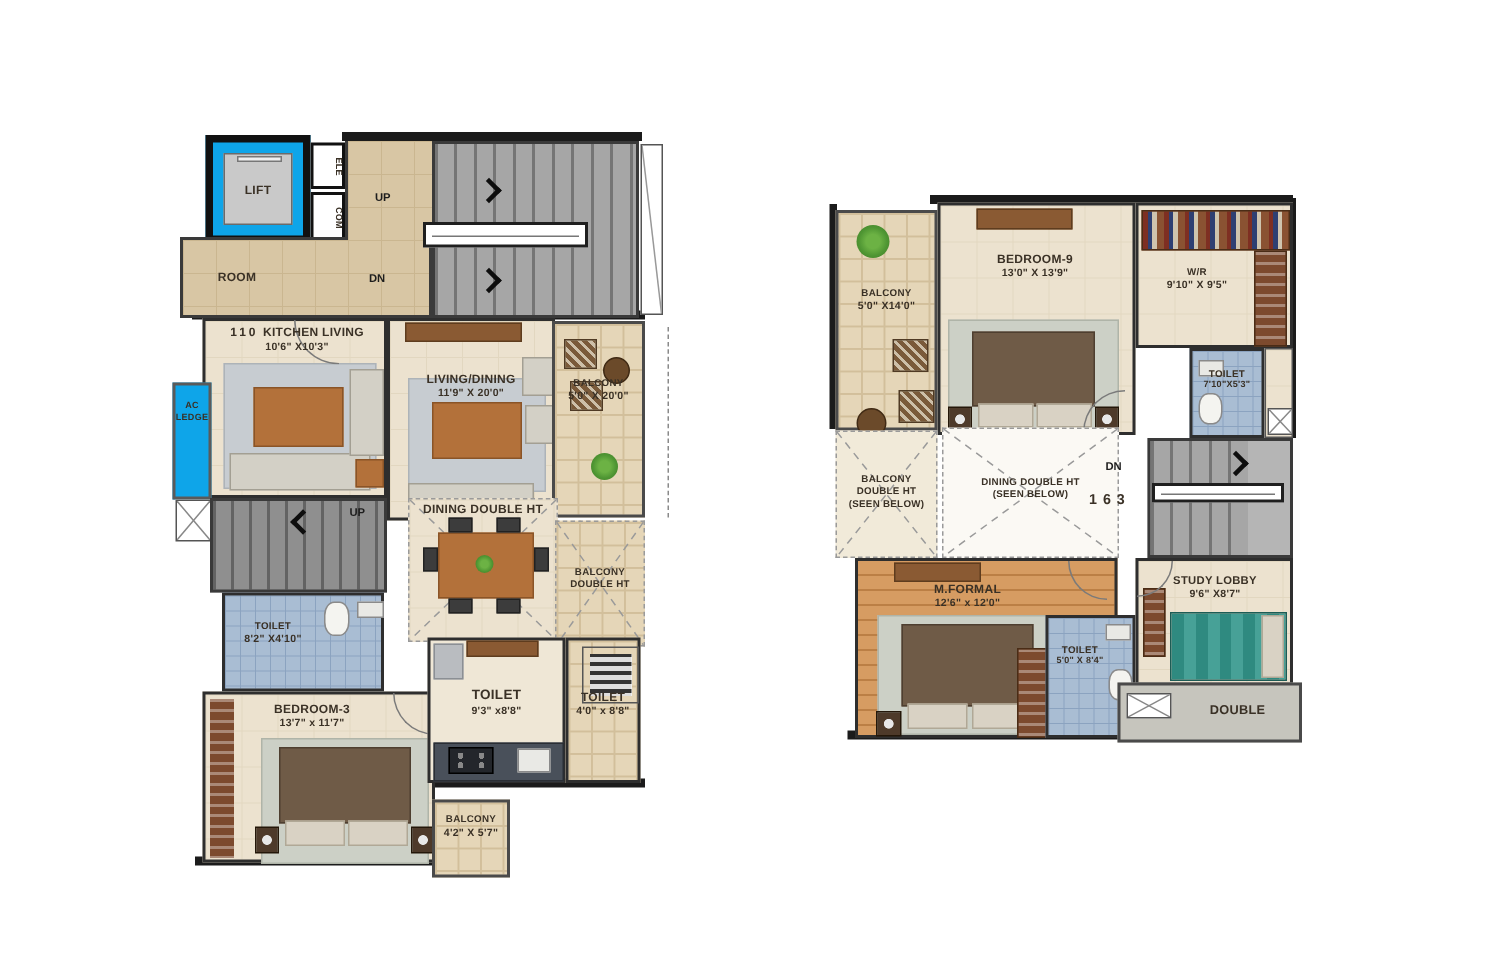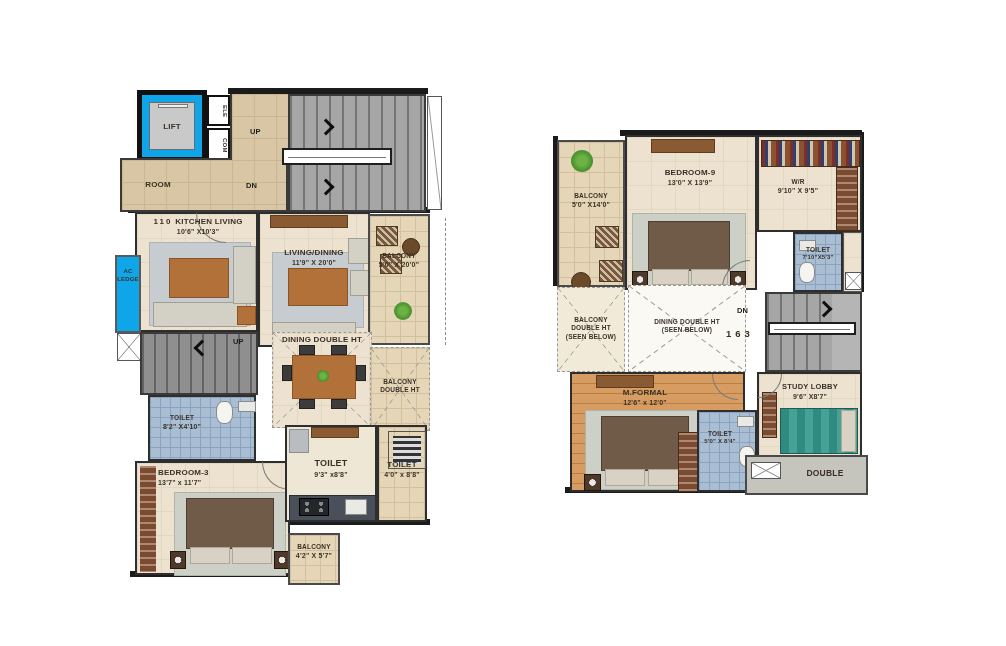--- a/index.html
+++ b/index.html
@@ -201,21 +201,21 @@
     <div class="room beige" style="left:135px;top:461px;width:155px;height:114px">
       <div class="wardrobe" style="position:absolute;left:3px;top:3px;width:16px;height:106px"></div>
       <div class="rug2" style="left:37px;top:29px;width:110px;height:82px"></div>
       <div class="bed" style="left:49px;top:35px;width:86px;height:49px"></div>
       <div class="pillow" style="left:53px;top:84px;width:38px;height:15px"></div>
       <div class="pillow" style="left:95px;top:84px;width:38px;height:15px"></div>
       <div class="nstand" style="left:33px;top:88px;width:14px;height:16px"></div>
       <div class="nstand" style="left:137px;top:88px;width:14px;height:16px"></div>
     </div>
     <div class="arc" style="left:262px;top:462px;width:28px;height:28px;border-left:1.2px solid #7a7a7a;border-bottom:1.2px solid #7a7a7a;border-radius:0 0 0 100%"></div>
-    <div class="lbl" style="left:158px;top:468px;width:100px;text-align:left">
+    <div class="lbl" style="left:158px;top:468px;width:100px;text-align:center">
       <span class="l">BEDROOM-3</span>
       <span class="dims">13'7" x 11'7"</span>
     </div>
 
     
     <div class="room" style="left:285px;top:425px;width:92px;height:97px;background:#efe7d6">
       <div class="steel" style="left:2px;top:2px;width:18px;height:22px"></div>
       <div class="dresser" style="left:24px;top:0;width:46px;height:9px"></div>
       <div class="counter" style="left:2px;top:68px;width:85px;height:24px"></div>
       <div class="abs" style="left:12px;top:71px;width:30px;height:18px;background:#23262b;border:1px solid #000;background-image:radial-gradient(circle at 25% 30%,#888 0 2px,transparent 2px),radial-gradient(circle at 75% 30%,#888 0 2px,transparent 2px),radial-gradient(circle at 25% 70%,#888 0 2px,transparent 2px),radial-gradient(circle at 75% 70%,#888 0 2px,transparent 2px)"></div>

